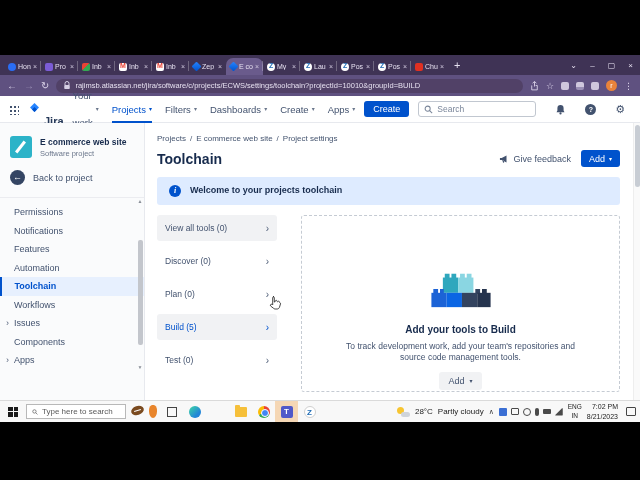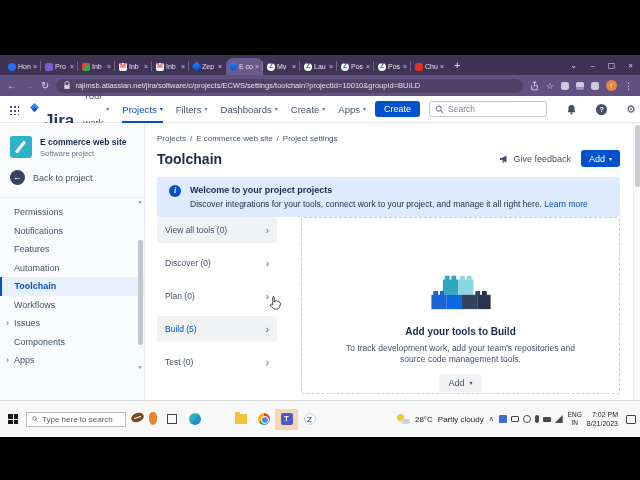--- a/index.html
+++ b/index.html
@@ -45,21 +45,21 @@
     font-size:7px; text-align:center; line-height:11px; }
 
   
   #jira-nav { height:27px; background:#fff; border-bottom:1px solid #E7E9EE; display:flex;
     align-items:center; padding:0 8px; gap:9px; }
   #grid-icon { width:11px; height:11px; flex:none;
     background-image:radial-gradient(circle,#42526E 1.1px,transparent 1.4px);
     background-size:4px 4px; background-position:1px 1px; }
   #jira-logo { display:flex; align-items:center; gap:3px; }
   #jira-logo svg { width:13px; height:13px; }
-  #jira-logo b { font-size:17px; color:#253858; font-weight:600;margin-top:23px; }
+  #jira-logo b { font-size:11px; color:#253858; font-weight:600;margin-top:23px; }
   .navitem { display:flex; align-items:center; gap:3px; font-size:9.5px; color:#42526E;
     height:27px; line-height:27px; }
   .navitem .car { font-size:6px; color:#6B778C; }
   .navitem.active { color:#0052CC; box-shadow:inset 0 -2px 0 0 #0052CC; }
   .navitem.active .car { color:#0052CC; }
   #create-btn { background:#0052CC; color:#fff; font-size:9px; padding:3px 9px; border-radius:3px; border:none; }
   #nav-right { margin-left:auto; display:flex; align-items:center; gap:19px; }
   #nav-search { width:118px; height:16px; border:1px solid #C1C7D0; border-radius:3px;
     display:flex; align-items:center; gap:4px; padding:0 5px; background:#fff; }
   #nav-search input { border:none; outline:none; width:90px; font-size:8.5px; color:#42526E; }
@@ -104,41 +104,41 @@
   #add-btn-top { background:#0052CC; color:#fff; font-size:9px; padding:3.5px 8px; border-radius:3px;
     border:none; display:flex; align-items:center; gap:4px; }
   .car-w { font-size:6px; }
   #banner { margin-top:10px; background:#DEEBFF; border-radius:3px; padding:8px 12px; display:flex; gap:9px; }
   #info-icon { width:12px; height:12px; border-radius:50%; background:#0052CC; color:#fff; flex:none;
     font-size:8px; font-style:italic; font-weight:bold; text-align:center; line-height:12px;
     font-family:"Liberation Serif",serif; }
   #banner-title { font-size:9px; font-weight:700; color:#172B4D; }
   #banner-desc { font-size:8.5px; color:#172B4D; margin-top:4px; }
   #banner-link { color:#0052CC; }
-  #content-row { display:flex; margin-top:0; gap:24px; align-items:flex-start; }
+  #content-row { display:flex; margin-top:10px; gap:24px; align-items:flex-start; }
   #accordion { width:120px; flex:none; }
   .acc-item { height:26px; display:flex; align-items:center; padding:0 8px; border-radius:3px;
     font-size:8.5px; color:#42526E; margin-bottom:7px; }
   .acc-item .grow { flex:1; }
   .acc-item .chev { color:#505F79; font-size:10px; }
   .acc-item.hover { background:#F1F2F4; }
   .acc-item.active { background:#F1F2F4; color:#0052CC; }
   .acc-item.active .chev { color:#0052CC; }
   #build-panel { flex:1; height:177px; border:1px dashed #C5CBD3; border-radius:3px;
     display:flex; flex-direction:column; align-items:center; }
   #lego { margin-top:52px; }
   #panel-heading { font-size:10px; font-weight:700; color:#172B4D; margin-top:14px; }
   #panel-desc { font-size:8.5px; color:#42526E; margin-top:6px; text-align:center; width:230px; line-height:1.35; }
   #panel-add-btn { margin-top:8px; background:#F1F2F4; border:none; border-radius:3px; color:#42526E;
     font-size:9px; padding:4px 9px; display:flex; align-items:center; gap:5px; }
   #page-scrollbar { position:absolute; right:0; top:0; bottom:0; width:7px; background:#FAFAFA; border-left:1px solid #EEE; }
   #page-scrollbar .thumb { position:absolute; top:2px; left:1px; width:5px; height:62px; background:#C8CDD4; border-radius:3px; }
 
   
-  #taskbar { position:absolute; left:0; top:345px; width:640px; height:37px; background:#F8F8F8;
+  #taskbar { position:absolute; left:0; top:345px; width:640px; height:22px; background:#F8F8F8;
     border-top:1px solid #DADADA; display:flex; align-items:center; }
   #start-btn { width:26px; display:flex; justify-content:center; }
   #win-logo { width:10px; height:10px; display:grid; grid-template:4.5px 4.5px / 4.5px 4.5px; gap:1px; }
   #win-logo i { background:#1b1b1b; }
   #task-search { width:100px; height:15px; background:#fff; border:1px solid #B8B8B8; display:flex;
     align-items:center; gap:4px; padding:0 5px; margin-right:4px; }
   #task-search input { border:none; outline:none; width:78px; font-size:8px; color:#444; background:transparent; }
   #task-search input::placeholder { color:#5a5a5a; }
   #weather-mascots { width:30px; height:18px; position:relative; flex:none; }
   #football { position:absolute; left:1px; top:3px; width:13px; height:9px; border-radius:50%;
@@ -385,25 +385,21 @@
           </span>
           <button id="add-btn-top">
             <span>Add</span>
             <span class="car-w">▾</span>
           </button>
         </div>
       </div>
       <div id="banner">
         <span id="info-icon">i</span>
         <span>
-          <div id="banner-title">Welcome to your project projects</div>
-          <div id="banner-desc">
-            <span>Discover integrations for your tools, connect work to your project, and manage it all right here.</span>
-            <span id="banner-link">Learn more</span>
-          </div>
+          <div id="banner-title">Welcome to your projects toolchain</div>
         </span>
       </div>
       <div id="content-row">
         <div id="accordion">
             <div class="acc-item hover">
               <span class="grow">View all tools (0)</span>
               <span class="chev">›</span>
             </div>
             <div class="acc-item">
               <span class="grow">Discover (0)</span>

